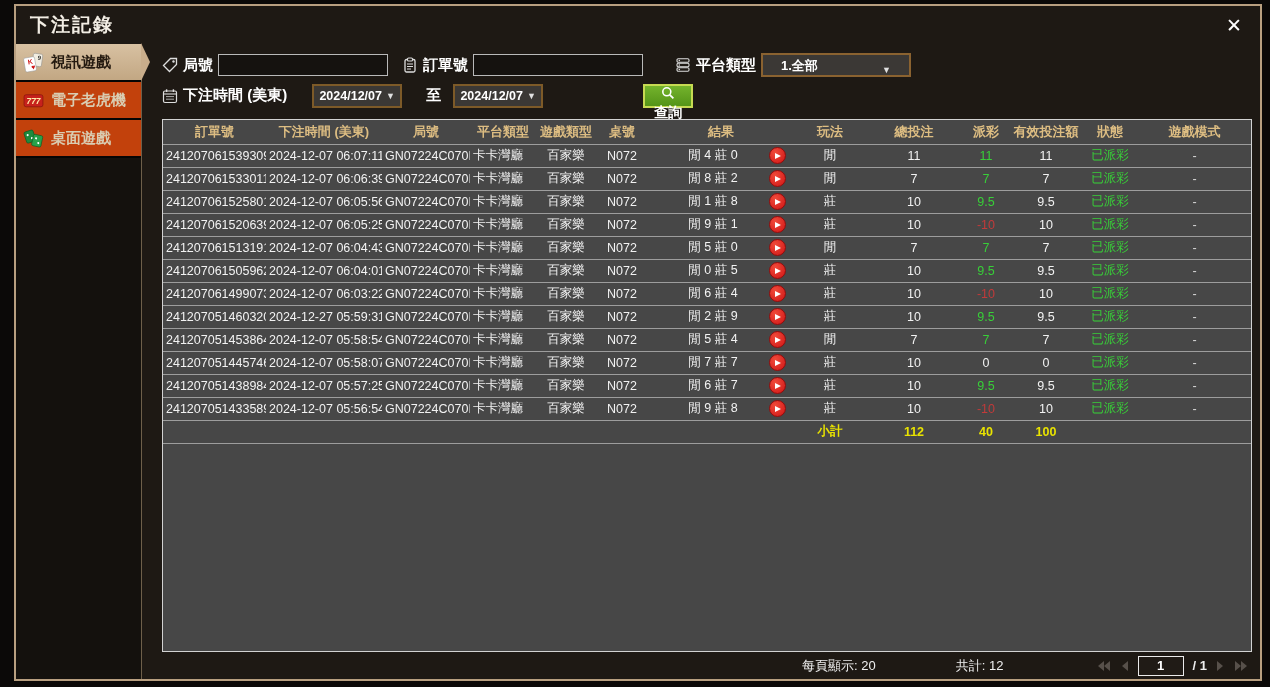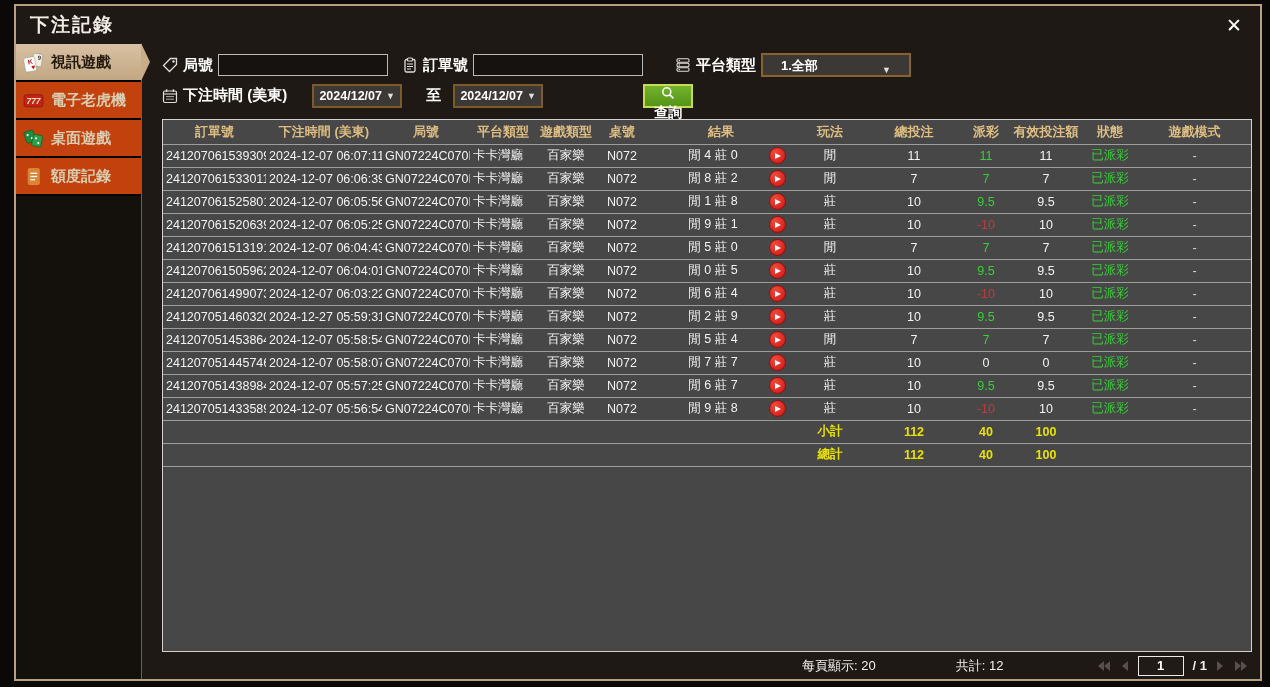--- a/index.html
+++ b/index.html
@@ -126,31 +126,20 @@
                 <circle cx="8" cy="10" r="1" fill="#fff"></circle>
               </g>
               <g transform="rotate(12 13 12)">
                 <rect x="9" y="6.5" width="9" height="11" rx="1.5" fill="#28a14a" stroke="#0c5c24" stroke-width="0.6"></rect>
                 <circle cx="12" cy="10" r="1" fill="#fff"></circle>
                 <circle cx="15" cy="14" r="1" fill="#fff"></circle>
               </g>
             </svg>
           </span>
           <span class="side-label">桌面遊戲</span>
-        </div>
-        <div class="side-item">
-          <span class="side-ic">
-            <svg width="21" height="21" viewBox="0 0 20 20">
-              <rect x="4.5" y="2" width="11.5" height="16" rx="1.8" fill="#dd8435"></rect>
-              <line x1="7" y1="7" x2="13.5" y2="7" stroke="#fff" stroke-width="1.3"></line>
-              <line x1="7" y1="10" x2="13.5" y2="10" stroke="#fff" stroke-width="1.3"></line>
-              <line x1="7" y1="13" x2="11.5" y2="13" stroke="#fff" stroke-width="1.3"></line>
-            </svg>
-          </span>
-          <span class="side-label">額度記錄</span>
         </div>
       </div>
 
     <div class="main">
 
       <div class="filter-row">
         <div class="f-group">
           <span class="f-ic">
             <svg width="16" height="16" viewBox="0 0 16 16">
                 <path d="M1.5 8.5 L8.5 1.5 H14.5 V7.5 L7.5 14.5 Z" fill="none" stroke="#ddd" stroke-width="1.3"></path>
@@ -480,29 +469,20 @@
               </tr>
               <tr class="sumrow">
                 <td colspan="8"></td>
                 <td>小計</td>
                 <td>112</td>
                 <td>40</td>
                 <td>100</td>
                 <td></td>
                 <td></td>
               </tr>
-              <tr class="sumrow">
-                <td colspan="8"></td>
-                <td>總計</td>
-                <td>112</td>
-                <td>40</td>
-                <td>100</td>
-                <td></td>
-                <td></td>
-              </tr>
             </tbody>
         </table>
       </div>
 
       <div class="footerbar">
         <span class="pp">每頁顯示: 20</span>
         <span class="tc">共計: 12</span>
         <div class="pager">
           <span>
             <svg width="14" height="12" viewBox="0 0 14 12">

